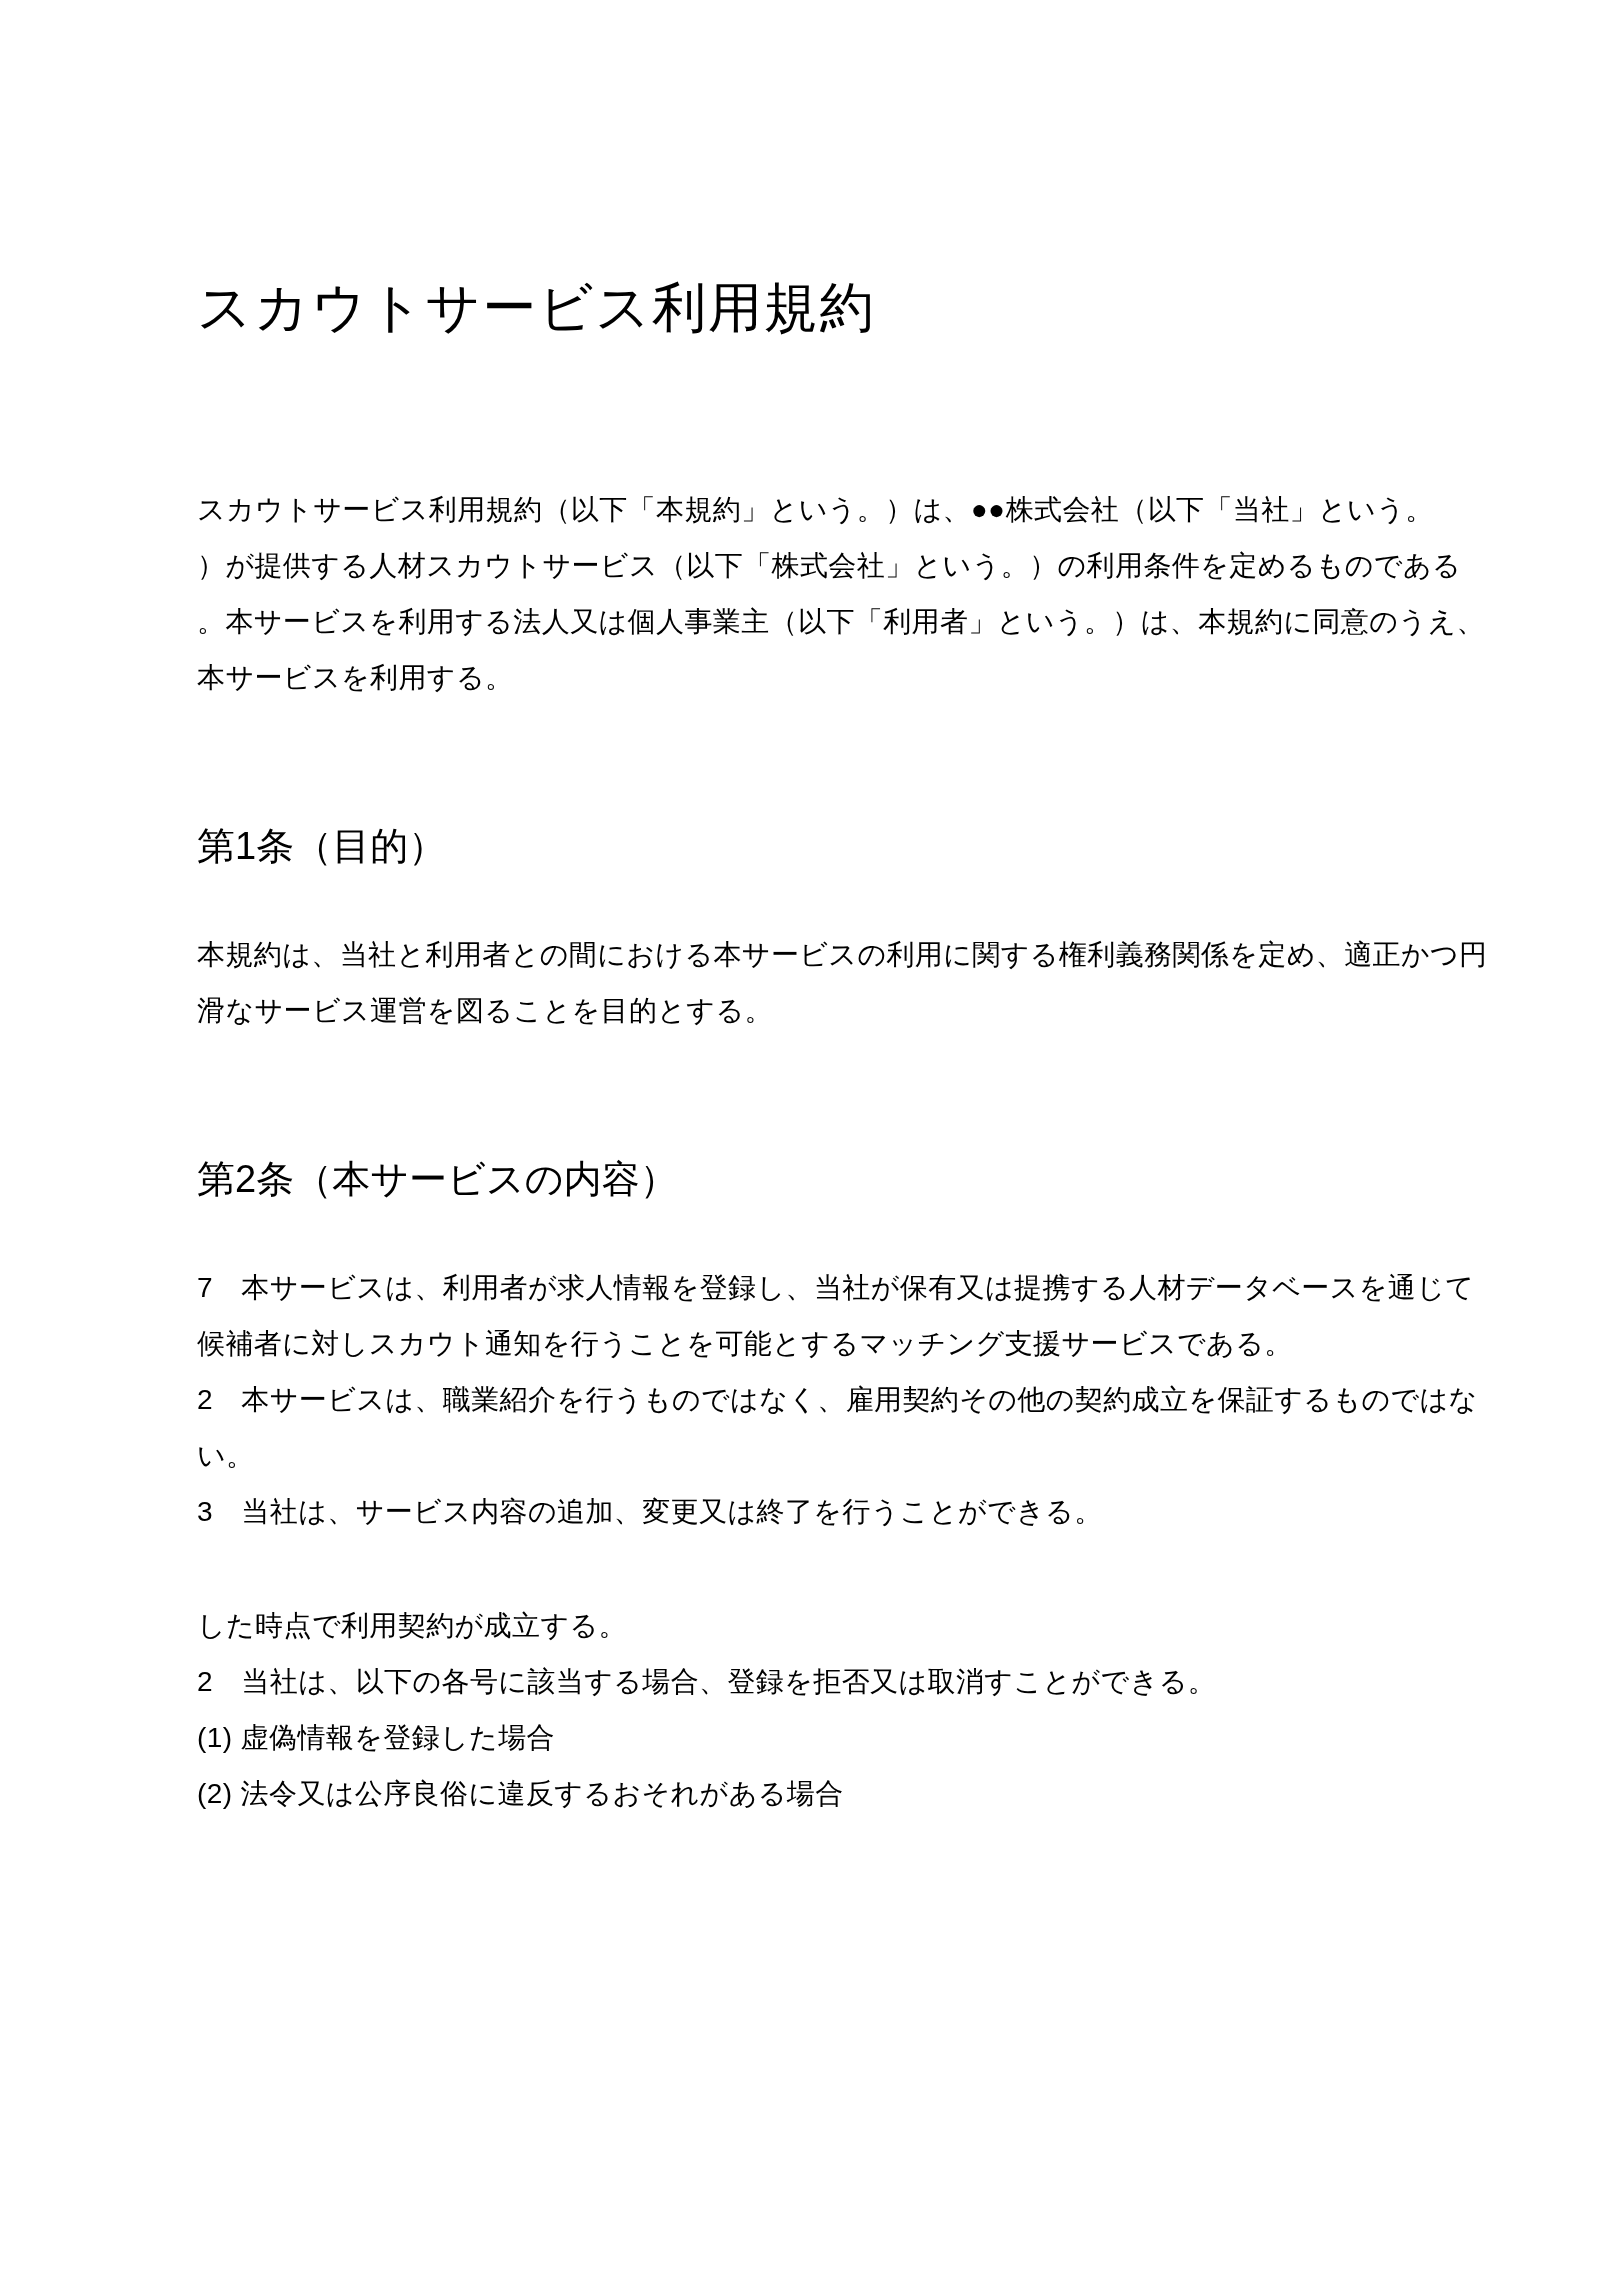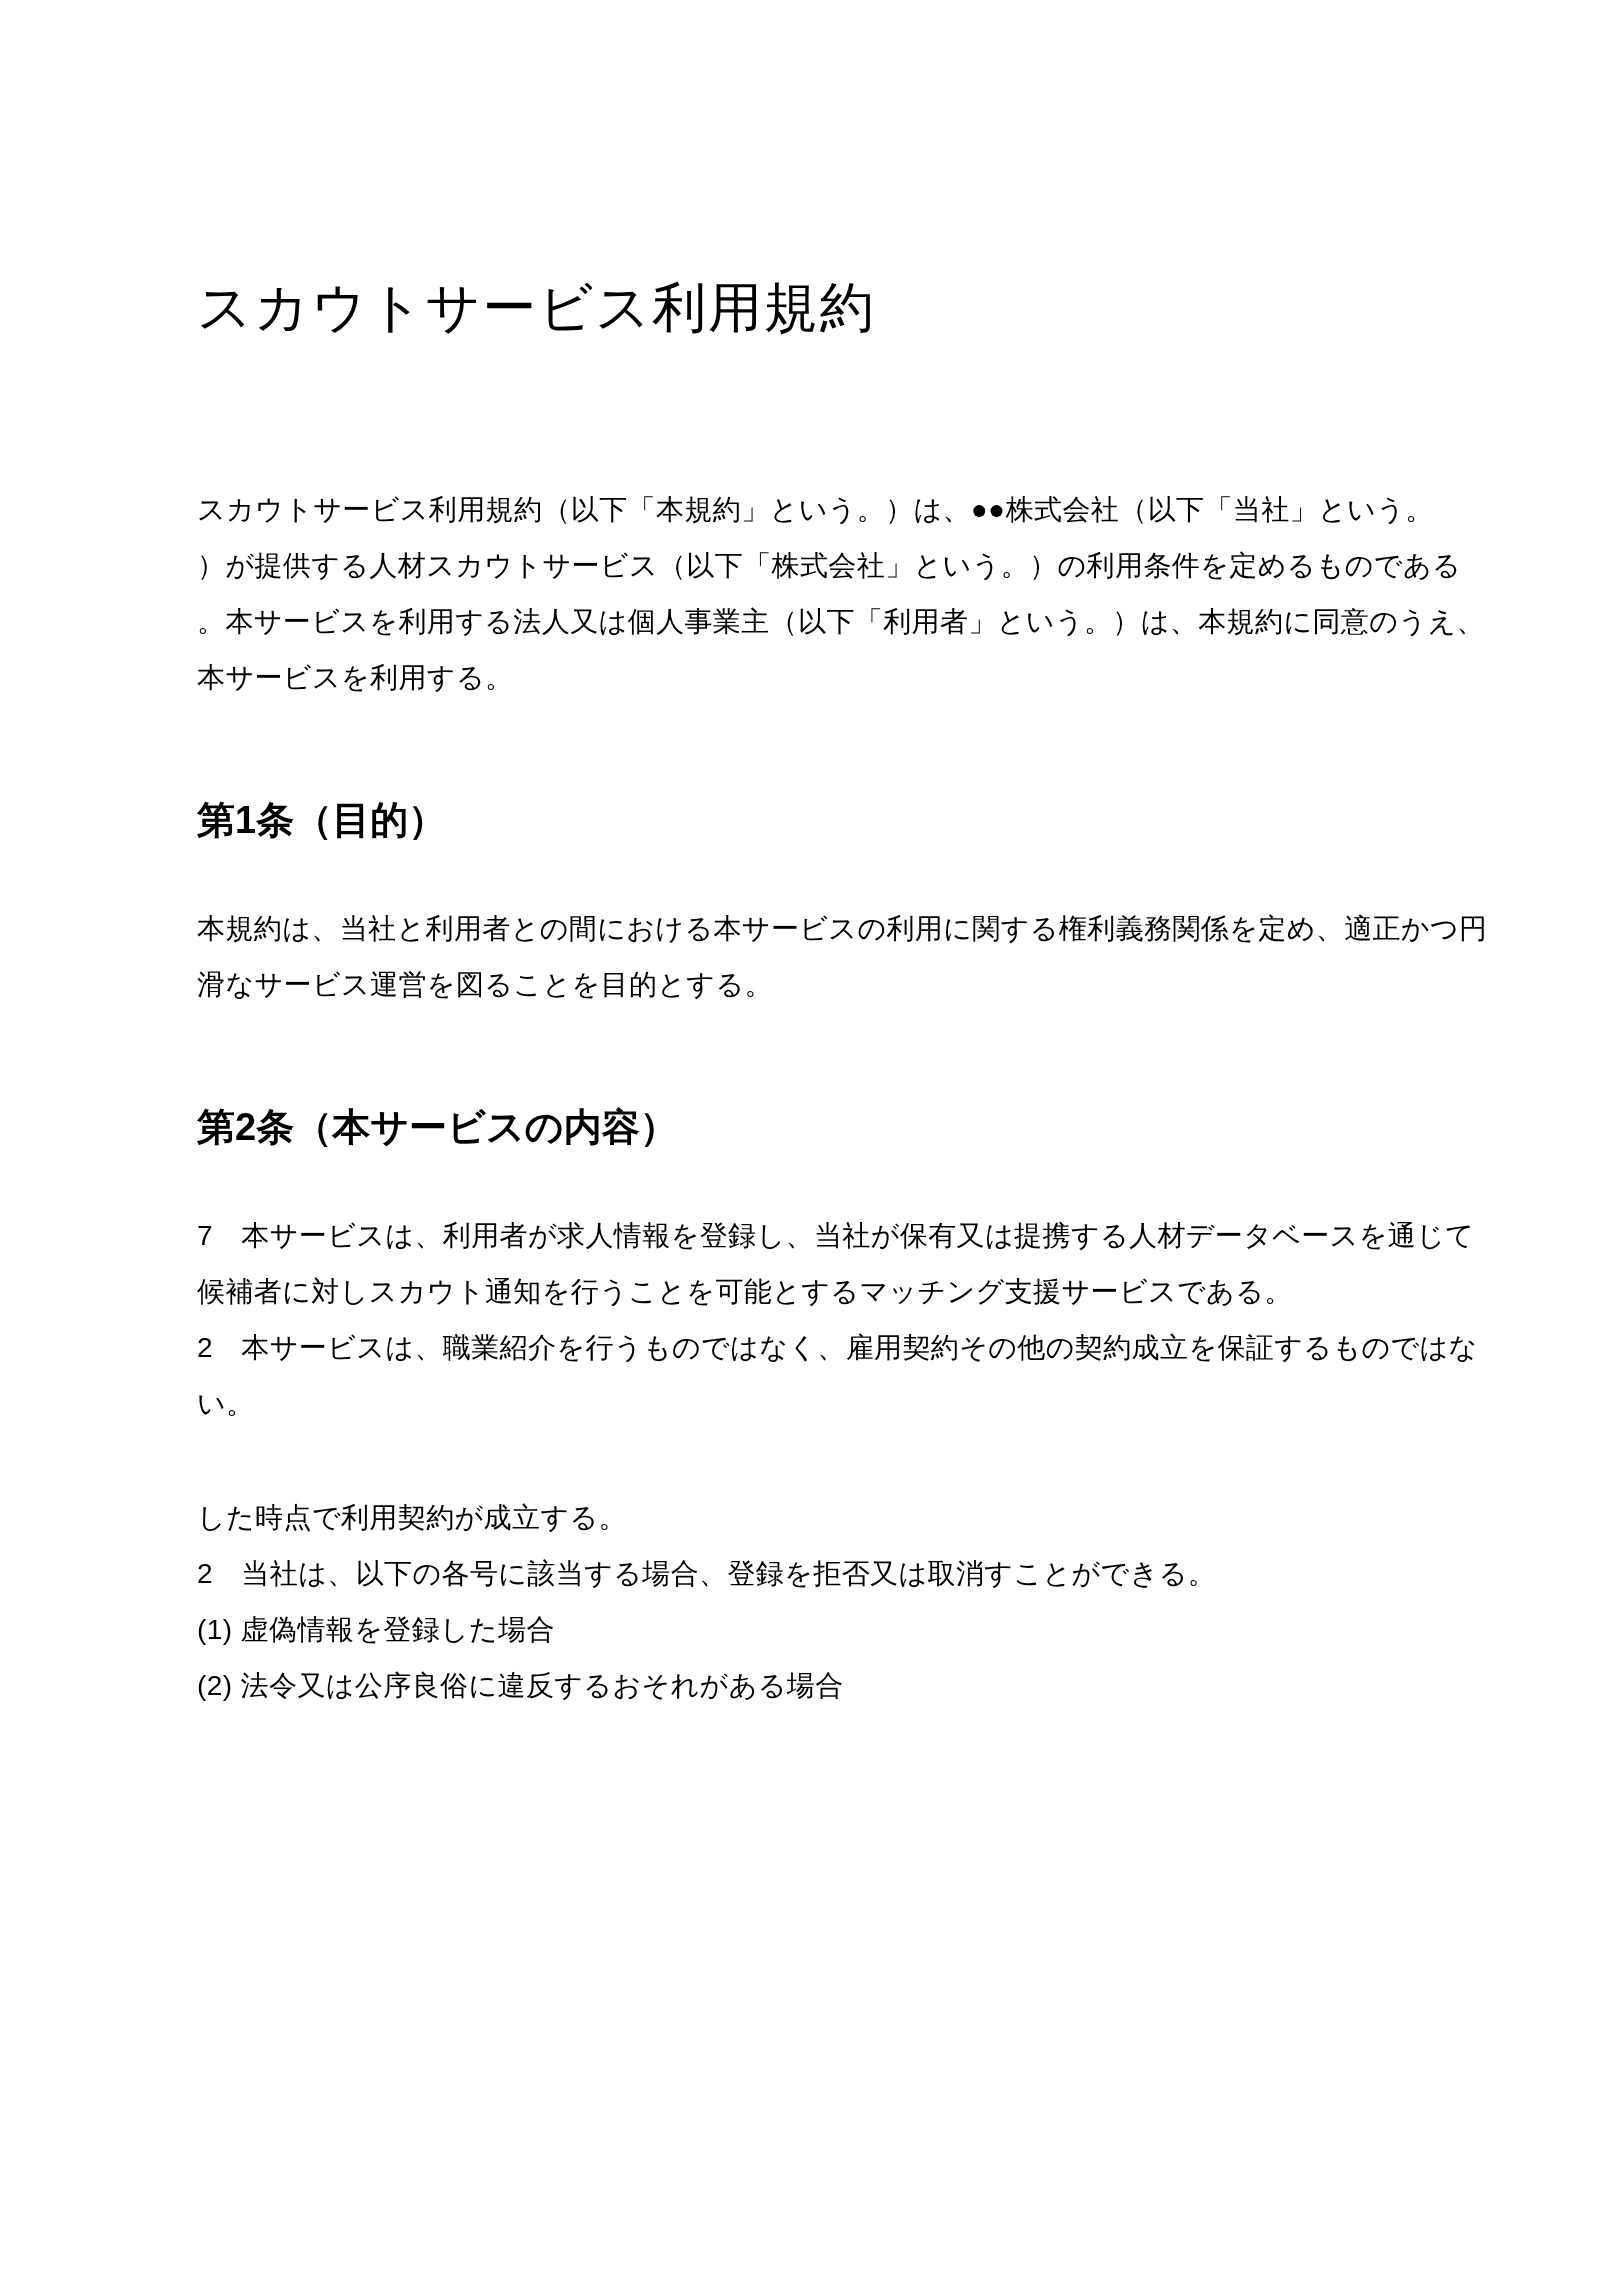--- a/index.html
+++ b/index.html
@@ -27,24 +27,24 @@
     line-height: 68px;
     font-weight: 400;
     text-align: left;
     letter-spacing: 1.8px;
     white-space: pre;
   }
   .intro {
     margin-top: 141px;
   }
   .doc-heading {
-    margin: 92px 0 0 0;
+    margin: 118px 0 0 0;
     font-size: 38px;
     line-height: 45px;
-    font-weight: 700;
+    font-weight: 400;
     white-space: pre;
   }
   .doc-body {
     margin-top: 58px;
   }
   .doc-line {
     font-size: 28px;
     line-height: 56px;
     font-weight: 400;
     white-space: pre;
@@ -73,20 +73,21 @@
     </div>
   </section>
 
   <section>
     <h2 class="doc-heading">第2条（本サービスの内容）</h2>
     <div class="doc-body">
       <div class="doc-line">7　本サービスは、利用者が求人情報を登録し、当社が保有又は提携する人材データベースを通じて</div>
       <div class="doc-line">候補者に対しスカウト通知を行うことを可能とするマッチング支援サービスである。</div>
       <div class="doc-line">2　本サービスは、職業紹介を行うものではなく、雇用契約その他の契約成立を保証するものではな</div>
       <div class="doc-line">い。</div>
+      <div class="doc-line">3　当社は、サービス内容の追加、変更又は終了を行うことができる。</div>
     </div>
   </section>
 
   <section>
     <div class="doc-body">
       <div class="doc-line">した時点で利用契約が成立する。</div>
       <div class="doc-line">2　当社は、以下の各号に該当する場合、登録を拒否又は取消すことができる。</div>
       <div class="doc-line">(1) 虚偽情報を登録した場合</div>
       <div class="doc-line">(2) 法令又は公序良俗に違反するおそれがある場合</div>
     </div>

